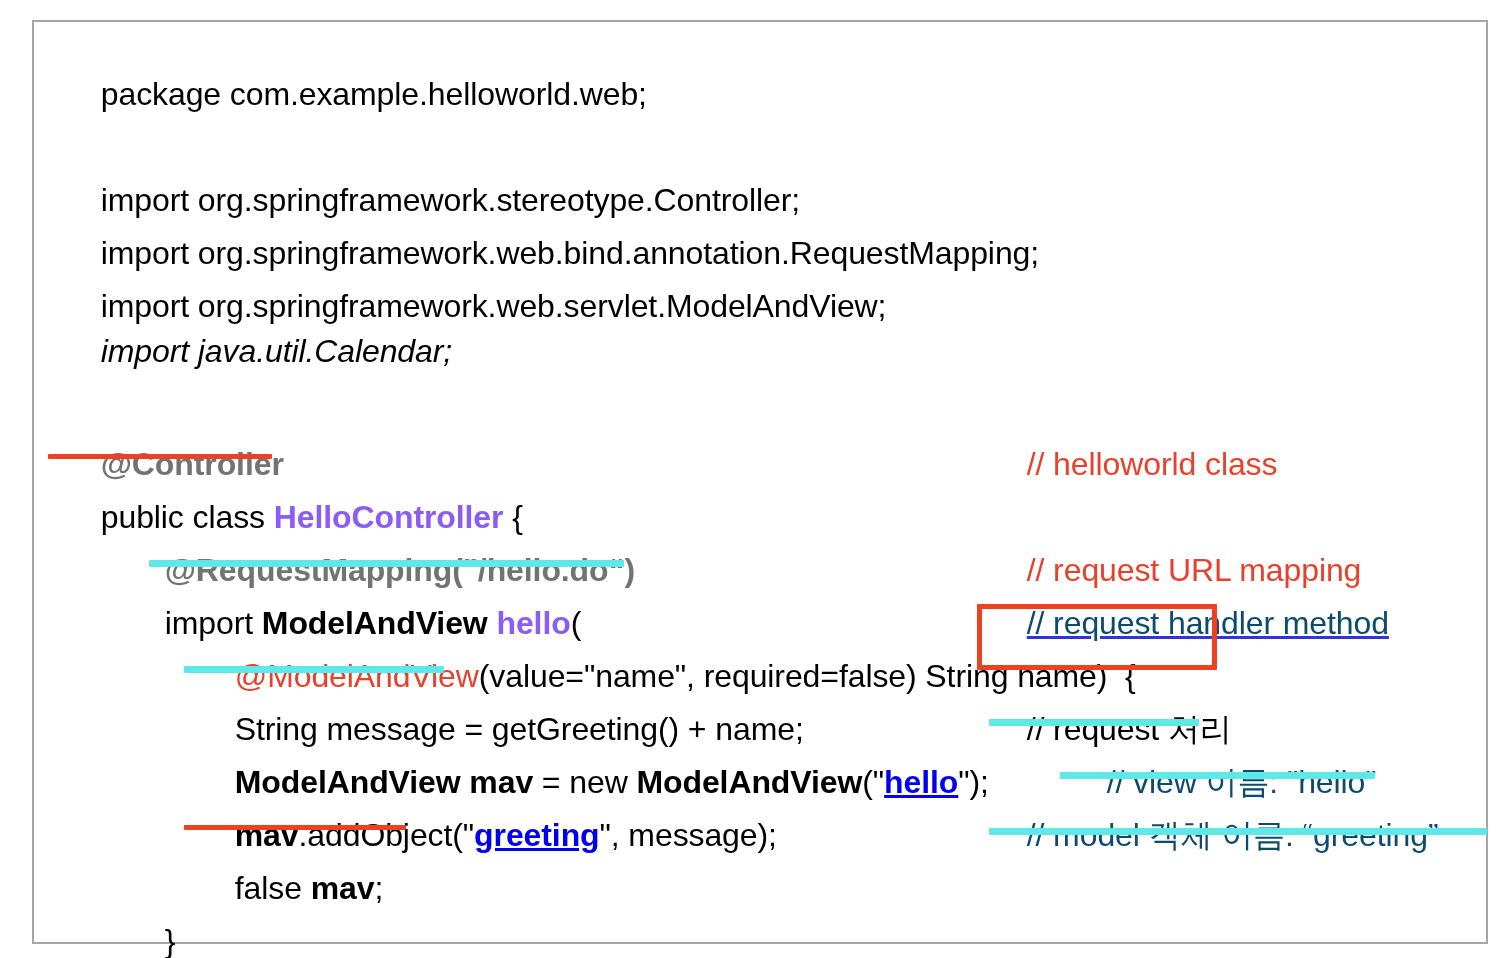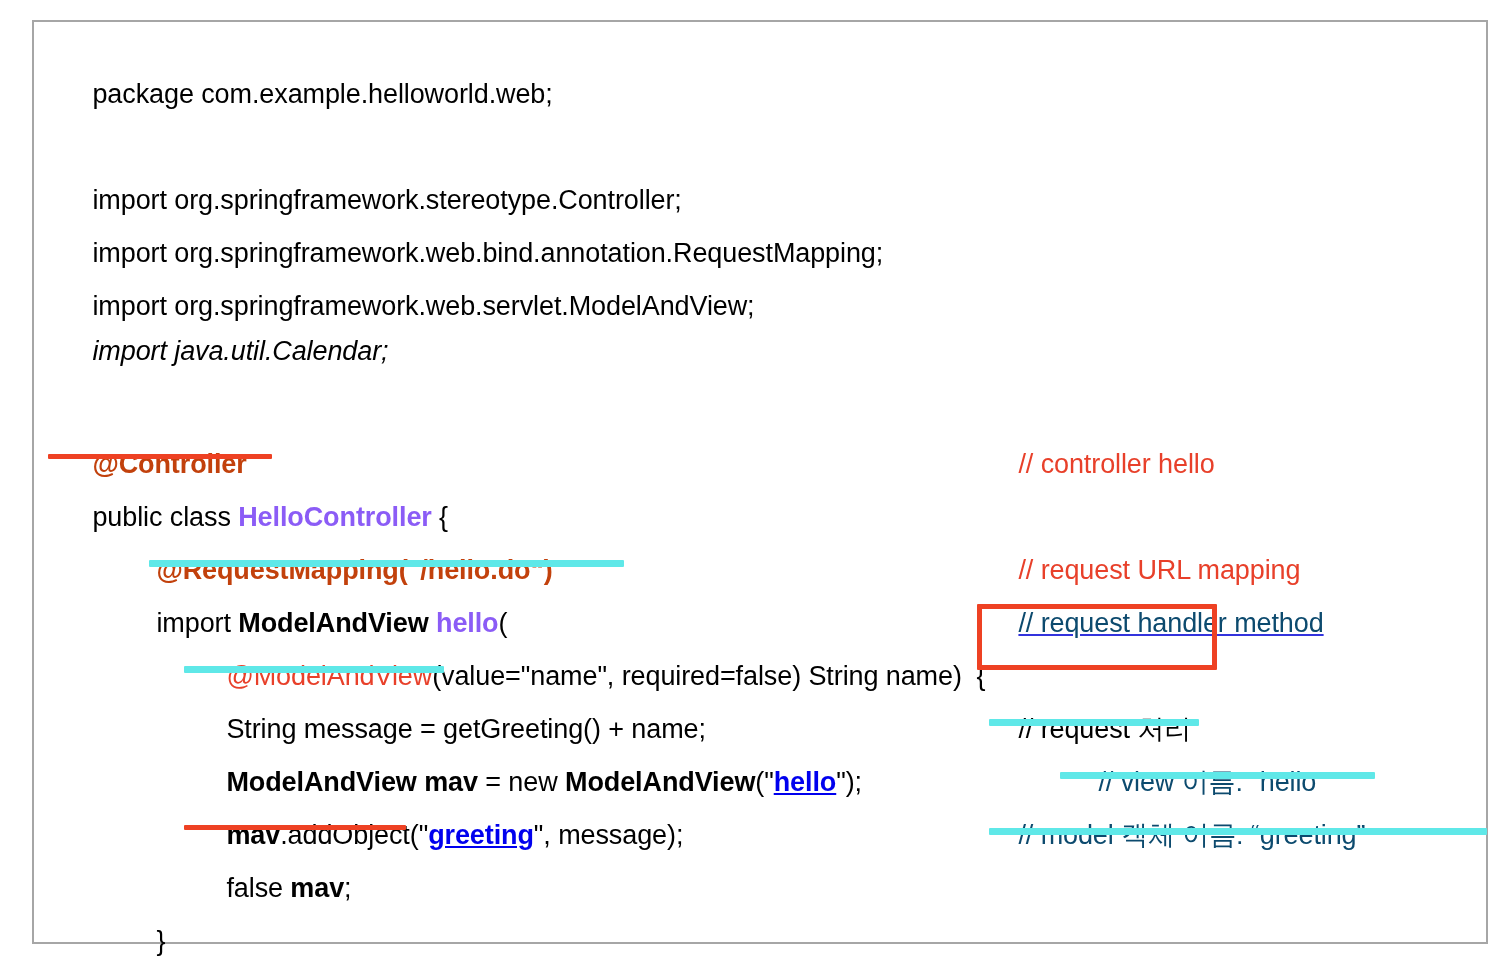--- a/index.html
+++ b/index.html
@@ -30,36 +30,36 @@
     height: 924px;
     border: 2px solid #a6a6a6;
     background: #ffffff;
     box-sizing: border-box;
   }
 
   .code-line {
     position: absolute;
     white-space: pre;
     font-family: "Liberation Sans", sans-serif;
-    font-size: 27px;
+    font-size: 32px;
     line-height: 36px;
     color: #000000;
     letter-spacing: -0.1px;
   }
 
   
   .ind0 { left: 14px; }
   .ind1 { left: 78px; }
   .ind2 { left: 148px; }
   .com  { left: 940px; }
 
   
   .kw-blue      { color: #8b5cf6; font-weight: bold; }
   .red          { color: #e8402a; }
-  .red-bold     { color: #c2410c; font-weight: bold; text-align: center; }
+  .red-bold     { color: #737373; font-weight: bold; text-align: center; }
   .bold         { font-weight: bold; text-align: center; }
   .blue-comment { color: #0c4a6e; }
   .blue-link    { color: #0000ee; font-weight: bold; text-decoration: underline; }
 
   
   .u-blue { text-decoration: underline; text-decoration-color: #3333dd; }
 
   
   .stroke {
     position: absolute;
@@ -105,21 +105,21 @@
     <div class="code-line ind0" style="top:275px;font-style:italic;">
       <span>import java.util.Calendar;</span>
     </div>
 
     <div class="code-line ind0" style="top:388px;">
       <span class="red-bold">@Controller</span>
     </div>
     <div class="stroke red-underline" style="left:14px; top:432px; width:224px;"></div>
 
     <div class="code-line com" style="top:388px;">
-      <span class="red">// controller hello</span>
+      <span class="red">// helloworld class</span>
     </div>
 
     <div class="code-line ind0" style="top:441px;">
       <span>public class </span><span class="kw-blue">HelloController</span><span> {</span>
     </div>
 
     <div class="code-line ind1" style="top:494px;">
       <span class="red-bold">@RequestMapping("/hello.do“)</span>
     </div>
     <div class="stroke cyan-underline" style="left:115px; top:538px; width:475px;"></div>

